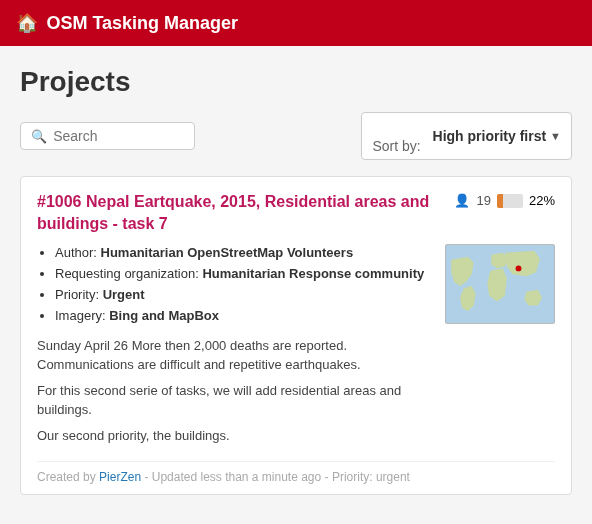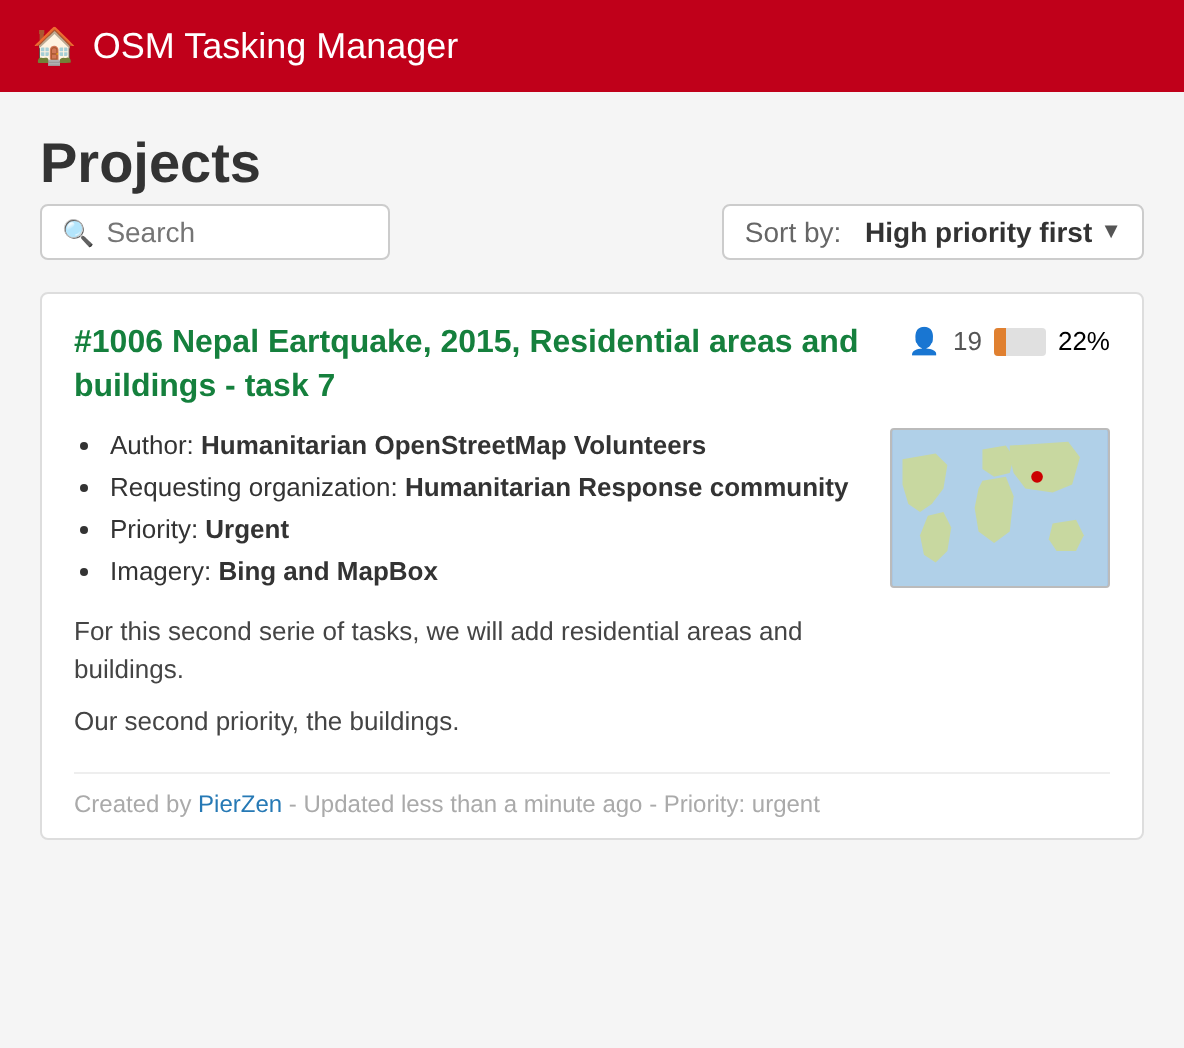--- a/index.html
+++ b/index.html
@@ -18,35 +18,35 @@
       padding: 12px 16px;
       display: flex;
       align-items: center;
       gap: 8px;
     }
     .header-icon {
       font-size: 18px;
     }
     .header-title {
       font-size: 18px;
-      font-weight: normal;
+      font-weight: bold;
       color: white;
     }
 
     
     .main {
       padding: 20px 20px;
       background: #f5f5f5;
     }
 
     .page-title {
       font-size: 28px;
       font-weight: bold;
       color: #333;
-      margin-bottom: 4px;
+      margin-bottom: 14px;
     }
 
     
     .toolbar {
       display: flex;
       justify-content: space-between;
       align-items: center;
       margin-bottom: 16px;
     }
 
@@ -80,20 +80,21 @@
       font-size: 14px;
       color: #333;
       cursor: pointer;
       border: 1px solid #ccc;
       border-radius: 4px;
       background: white;
       padding: 5px 10px;
     }
     .sort-label {
       color: #666;
+      margin-top: 20px;
     }
     .sort-value {
       font-weight: bold;
       color: #333;
     }
     .sort-arrow {
       color: #555;
       font-size: 11px;
     }
 
@@ -108,21 +109,21 @@
     .card-header {
       display: flex;
       justify-content: space-between;
       align-items: flex-start;
       margin-bottom: 8px;
     }
 
     .project-title {
       font-size: 16px;
       font-weight: bold;
-      color: #15803d;
+      color: #be185d;
       flex: 1;
       line-height: 1.4;
       text-decoration: none;
     }
 
     .card-stats {
       display: flex;
       align-items: center;
       gap: 6px;
       flex-shrink: 0;
@@ -264,20 +265,21 @@
           <li>
             <span>Requesting organization: </span><span class="bold">Humanitarian Response community</span>
           </li>
           <li>
             <span>Priority: </span><span class="bold">Urgent</span>
           </li>
           <li>
             <span>Imagery: </span><span class="bold">Bing and MapBox</span>
           </li>
         </ul>
+        <p class="card-description">Sunday April 26 More then 2,000 deaths are reported. Communications are difficult and repetitive earthquakes.</p>
         <p class="card-description">For this second serie of tasks, we will add residential areas and buildings.</p>
         <p class="card-description">Our second priority, the buildings.</p>
       </div>
       <div class="card-map">
         <svg class="map-svg" viewBox="0 0 110 80" xmlns="http://www.w3.org/2000/svg">
 
           <rect width="110" height="80" fill="#b0d0e8"></rect>
 
           <path d="M5,15 L22,12 L28,18 L26,30 L20,38 L14,42 L8,38 L5,28 Z" fill="#c8d8a0"></path>
 

